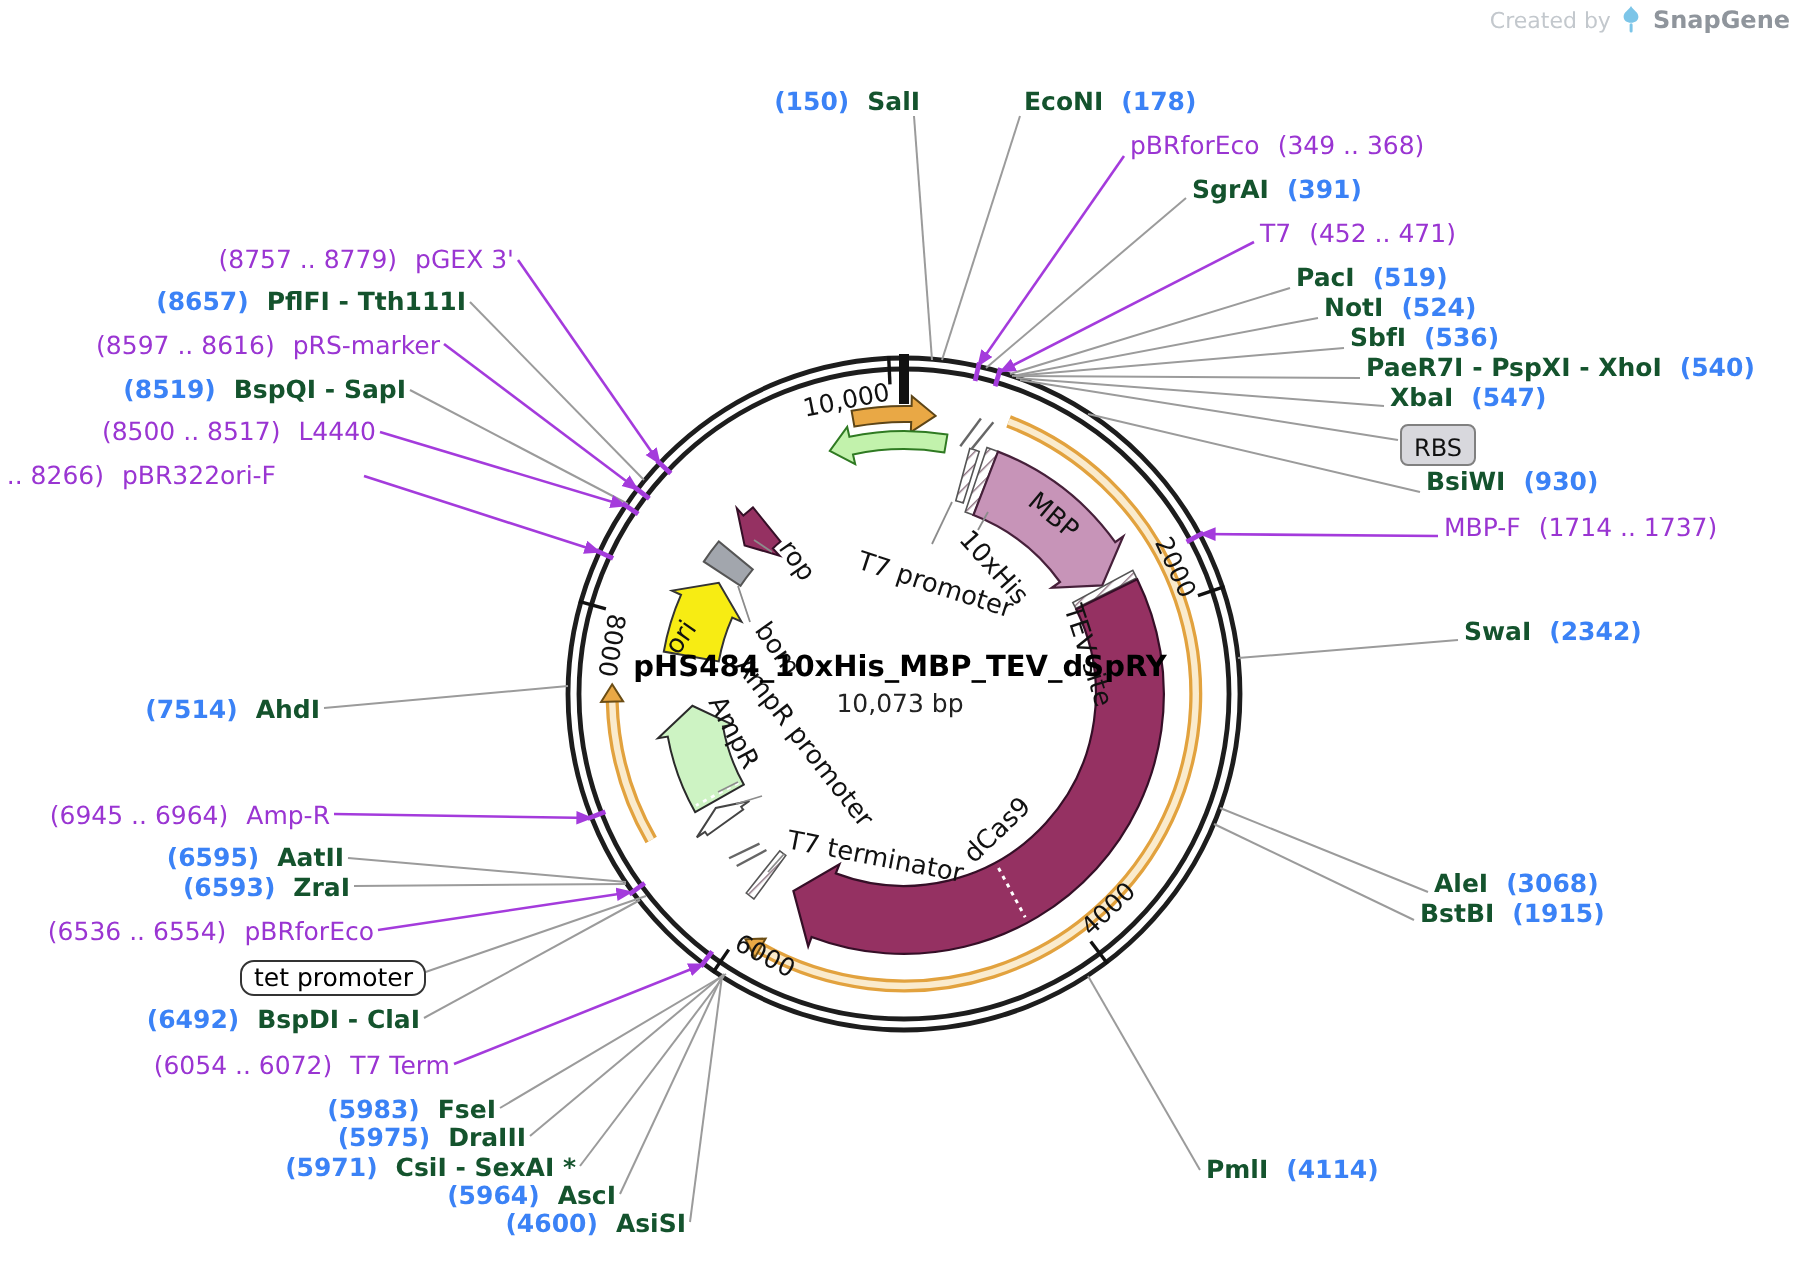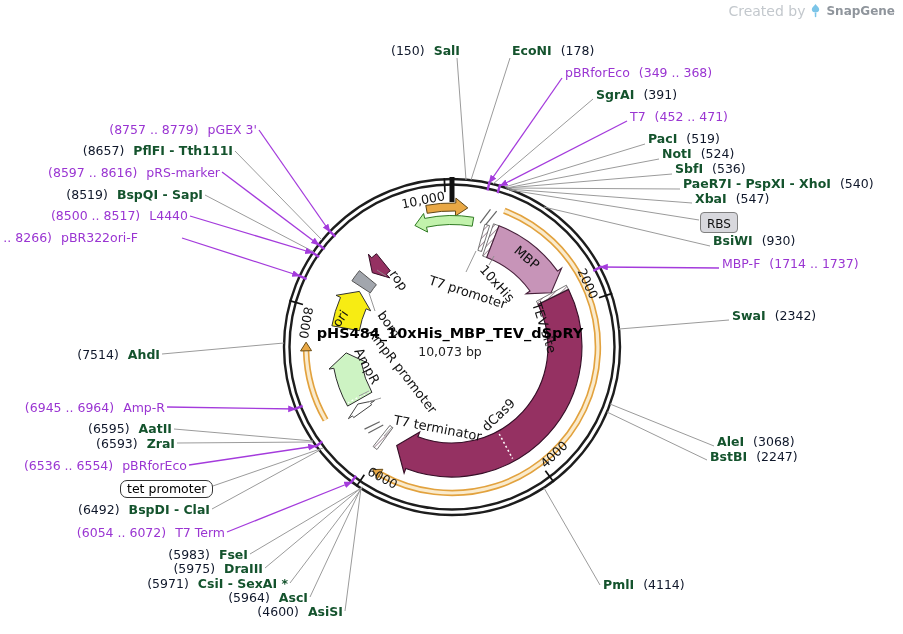--- a/index.html
+++ b/index.html
@@ -2,28 +2,28 @@
 <html><head>
 <meta charset="utf-8">
 <style>
   html,body{margin:0;padding:0;background:#fff;}
   #stage{position:relative;width:903px;height:634px;background:#fff;overflow:hidden;
          font-family:"DejaVu Sans","Liberation Sans",sans-serif;}
   #map-svg{position:absolute;left:0;top:0;}
   .lbl{position:absolute;white-space:nowrap;font-size:12.5px;line-height:14px;color:#1c1c1c;}
   .lbl span + span{margin-left:9px;}
   .lbl .name{font-weight:bold;color:#14532d;}
-  .lbl .pos{font-weight:normal;color:#0f172a;}
+  .lbl .pos{font-weight:bold;color:#3b82f6;}
   .lbl.primer .name,.lbl.primer .pos{color:#9A35D2;font-weight:normal;}
   .boxlbl{position:absolute;font-size:12.5px;color:#000;background:#fff;border:1.2px solid #333;
           border-radius:7px;padding:0px 6px 1px 6px;}
   .graylbl{position:absolute;font-size:12px;color:#111;background:#d8d8dd;border:1px solid #808080;
            border-radius:4px;padding:4px 6px 1px 6px;}
   #watermark{position:absolute;top:3px;right:8px;display:flex;align-items:center;gap:5px;}
-  #watermark .created{font-size:14px;color:#c3c8cd;}
+  #watermark .created{font-size:11px;color:#c3c8cd;}
   #watermark .brand{font-size:12px;font-weight:bold;color:#8f959c;text-align:center;}
 </style>
 </head>
 <body>
 
 <div id="stage">
 
   <svg id="map-svg" width="903" height="634">
     <defs>
       <pattern id="hatch" width="4.5" height="4.5" patternUnits="userSpaceOnUse" patternTransform="rotate(45)">
@@ -161,21 +161,21 @@
   <div class="lbl" style="left:648px;top:132px"><span class="name">PacI</span><span class="pos">(519)</span></div>
   <div class="lbl" style="left:662px;top:147px"><span class="name">NotI</span><span class="pos">(524)</span></div>
   <div class="lbl" style="left:675px;top:162px"><span class="name">SbfI</span><span class="pos">(536)</span></div>
   <div class="lbl" style="left:683px;top:177px"><span class="name">PaeR7I - PspXI - XhoI</span><span class="pos">(540)</span></div>
   <div class="lbl" style="left:695px;top:192px"><span class="name">XbaI</span><span class="pos">(547)</span></div>
   <div class="graylbl" style="left:700px;top:212px"><span>RBS</span></div>
   <div class="lbl" style="left:713px;top:234px"><span class="name">BsiWI</span><span class="pos">(930)</span></div>
   <div class="lbl primer" style="left:722px;top:257px"><span class="name">MBP-F</span><span class="pos">(1714 .. 1737)</span></div>
   <div class="lbl" style="left:732px;top:309px"><span class="name">SwaI</span><span class="pos">(2342)</span></div>
   <div class="lbl" style="left:717px;top:435px"><span class="name">AleI</span><span class="pos">(3068)</span></div>
-  <div class="lbl" style="left:710px;top:450px"><span class="name">BstBI</span><span class="pos">(2247)</span></div>
+  <div class="lbl" style="left:710px;top:450px"><span class="name">BstBI</span><span class="pos">(1915)</span></div>
   <div class="lbl" style="left:603px;top:578px"><span class="name">PmlI</span><span class="pos">(4114)</span></div>
   <div class="lbl" style="right:560px;top:605px"><span class="pos">(4600)</span><span class="name">AsiSI</span></div>
   <div class="lbl" style="right:595px;top:591px"><span class="pos">(5964)</span><span class="name">AscI</span></div>
   <div class="lbl" style="right:615px;top:577px"><span class="pos">(5971)</span><span class="name">CsiI - SexAI *</span></div>
   <div class="lbl" style="right:640px;top:562px"><span class="pos">(5975)</span><span class="name">DraIII</span></div>
   <div class="lbl" style="right:655px;top:548px"><span class="pos">(5983)</span><span class="name">FseI</span></div>
   <div class="lbl primer" style="right:678px;top:526px"><span class="pos">(6054 .. 6072)</span><span class="name">T7 Term</span></div>
   <div class="lbl" style="right:693px;top:503px"><span class="pos">(6492)</span><span class="name">BspDI - ClaI</span></div>
   <div class="boxlbl" style="left:120px;top:480px"><span>tet promoter</span></div>
   <div class="lbl primer" style="right:716px;top:459px"><span class="pos">(6536 .. 6554)</span><span class="name">pBRforEco</span></div>

